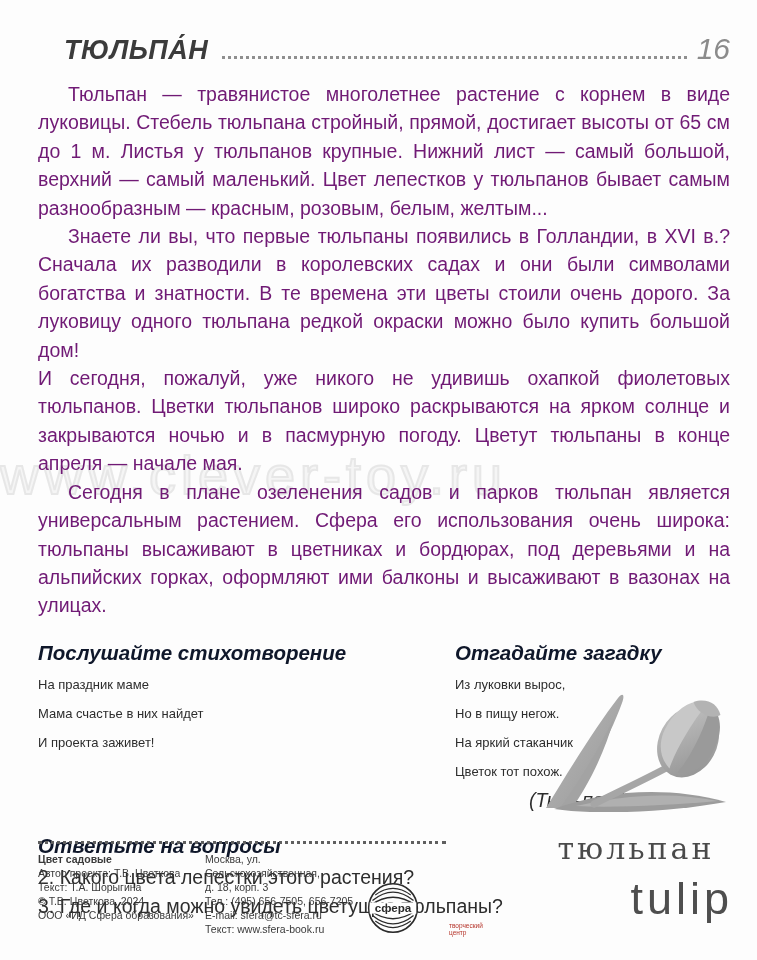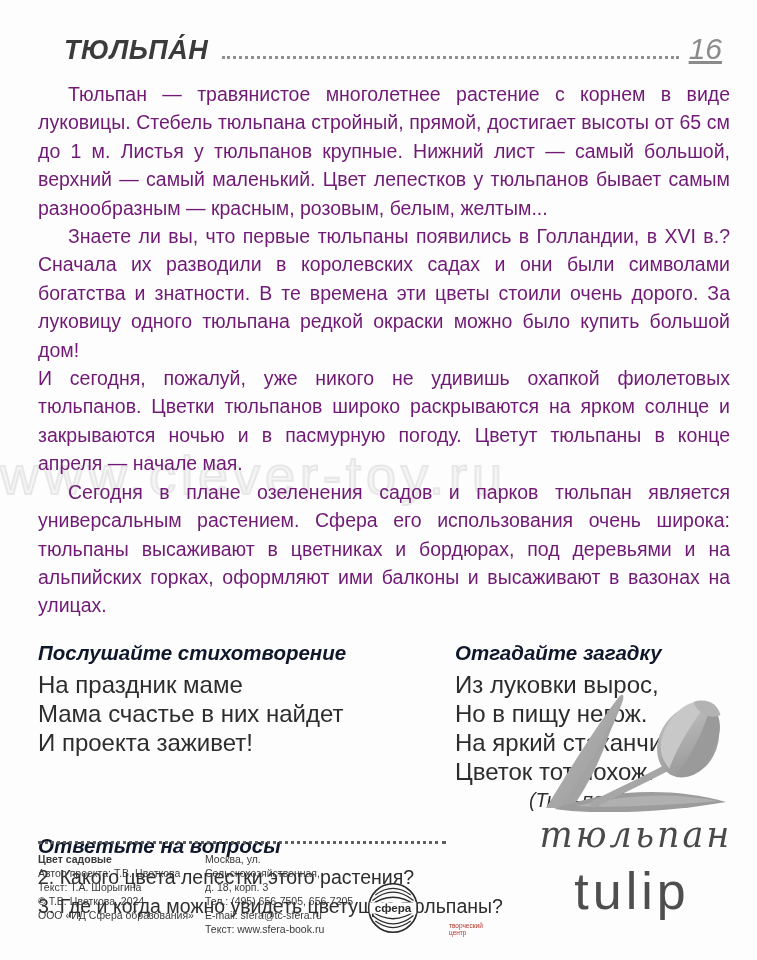--- a/index.html
+++ b/index.html
@@ -7,64 +7,64 @@
     position:relative;
     width:757px;height:960px;
     background:#fdfdfd;
     font-family:"Liberation Sans",sans-serif;
     color:#2d2d2d;
     overflow:hidden;
   }
   .content{position:relative;z-index:2;padding:32px 27px 0 38px;}
 
   
-  .hdr{display:flex;align-items:baseline;margin:0 8px 14px 0;}
+  .hdr{display:flex;align-items:baseline;margin:0 0 14px 0;}
   .title{
     font-size:27px;font-weight:bold;font-style:italic;
     letter-spacing:.5px;color:#3b3b3b;white-space:nowrap;
     padding-left:26px;
   }
   .leader{flex:1;border-bottom:3px dotted #8f8f8f;height:21px;margin:0 10px 0 14px;}
-  .pagenum{font-size:30px;font-style:italic;color:#8b8b8b;text-decoration:underline;}
+  .pagenum{font-size:30px;font-style:italic;color:#8b8b8b;}
 
   
   .para{margin:0;text-align:justify;font-size:19.5px;line-height:28.4px;color:#701a75;}
   .para.indent{text-indent:30px;}
 
   
   .cols{display:flex;margin-top:21px;}
   .poem-col{width:390px;}
   .riddle-col{flex:1;padding-left:27px;}
   .sec-heading{font-size:20.5px;font-weight:bold;font-style:italic;margin:0 0 5px 0;color:#0f172a;}
-  .vline{font-size:24px;line-height:29px;}
+  .vline{font-size:13px;line-height:29px;}
   .answer{font-size:19.5px;line-height:29px;font-style:italic;padding-left:74px;}
 
   
   .questions{margin-top:19px;width:540px;}
   .qitem{font-size:19.5px;line-height:29.6px;}
 
   
   .watermark{
     position:absolute;z-index:1;left:0;top:444px;width:100%;
     text-align:left;font-size:54px;font-weight:normal;letter-spacing:5px;
     color:rgba(120,120,120,0.06);
     -webkit-text-stroke:2px #e7e7e7;
     pointer-events:none;white-space:nowrap;
   }
 
   
   .art{position:absolute;z-index:2;right:16px;top:690px;width:210px;text-align:center;}
   .flower-ru{
-    font-family:"DejaVu Serif",serif;font-style:italic;
-    font-size:35px;color:#4a4a4a;letter-spacing:3px;line-height:1;
-    margin-top:2px;
+    font-family:"DejaVu Serif",serif;
+    font-size:30px;color:#4a4a4a;letter-spacing:3px;line-height:1;
+    margin-top:18px;
   }
   .flower-en{
-    font-size:52px;color:#4e4e4e;letter-spacing:4px;line-height:1;
-    text-align:center;padding-right:8px;margin-top:12px;font-weight:normal;
+    font-size:45px;color:#4e4e4e;letter-spacing:4px;line-height:1;
+    text-align:right;padding-right:8px;margin-top:12px;font-weight:normal;
   }
 
   
   .footer{position:absolute;z-index:2;left:38px;top:841px;width:470px;}
   .footer-dots{width:408px;border-top:3px dotted #5f5f5f;margin-bottom:8px;}
   .footer-cols{display:flex;}
   .fcol{font-size:10.5px;line-height:14px;color:#3a3a3a;}
   .fcol.c1{width:167px;}
   .fcol.c2{width:160px;}
   .fline.bold{font-weight:bold;}

